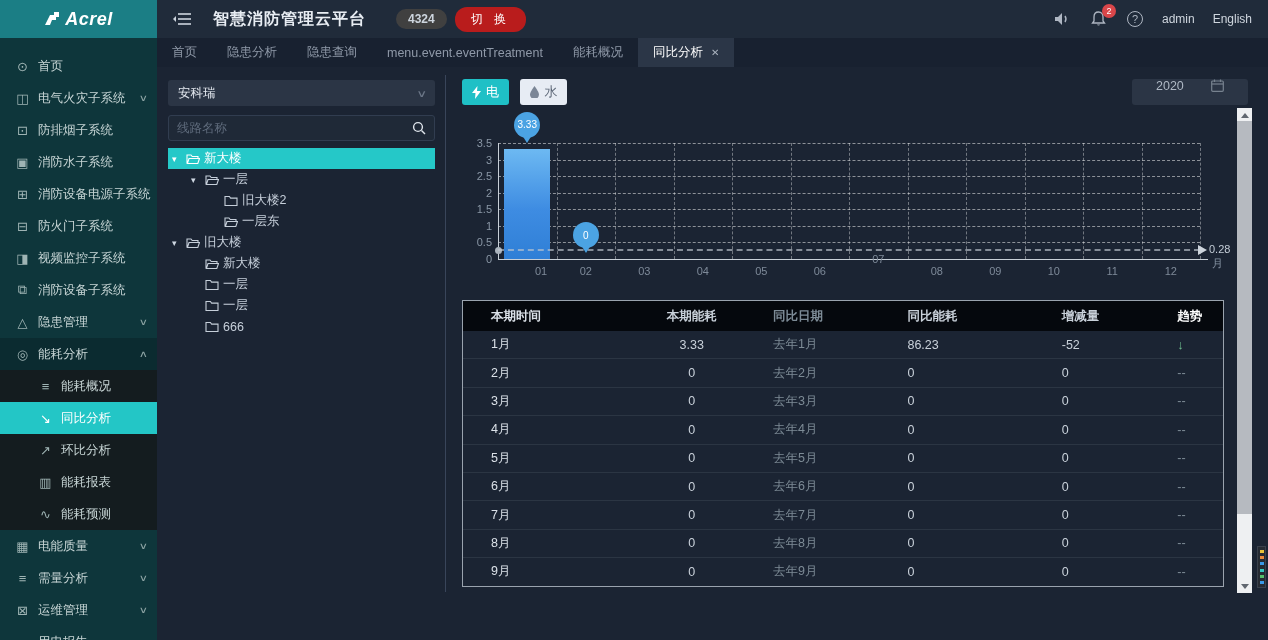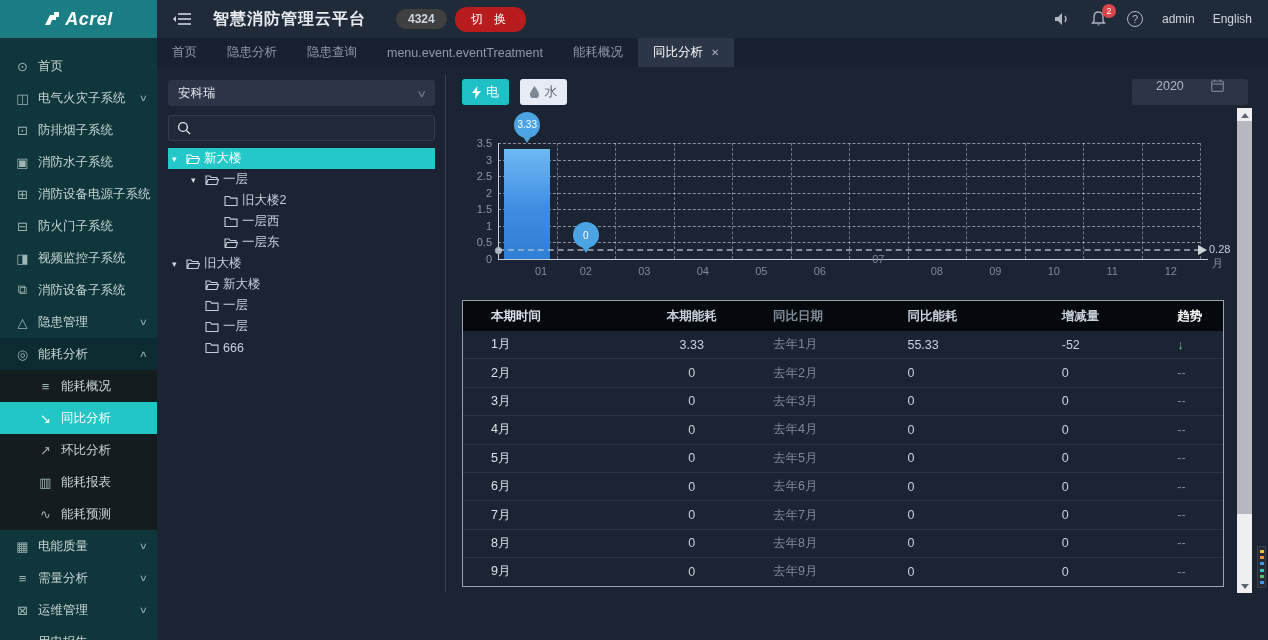--- a/index.html
+++ b/index.html
@@ -289,20 +289,21 @@
         <span class="tab-close"></span>
       </div>
     </div>
 
   <div class="panel">
     <div class="org-select">
       <span>安科瑞</span>
       <span class="chev">∨</span>
     </div>
     <div class="search-box">
+      <input type="text" placeholder="线路名称" style="">
       <span>
         <svg width="14" height="14" viewBox="0 0 14 14">
             <circle cx="6" cy="6" r="4.4" fill="none" stroke="#dfe5ec" stroke-width="1.4"></circle>
             <line x1="9.5" y1="9.5" x2="13" y2="13" stroke="#dfe5ec" stroke-width="1.4"></line>
           </svg>
       </span>
     </div>
     <div class="tree" id="tree">
         <div class="tree-row selected" style="padding-left: 4px;">
           <span class="caret">▾</span>
@@ -323,29 +324,20 @@
           <span>一层</span>
         </div>
         <div class="tree-row" style="padding-left: 42px;">
           <span class="caret"></span>
           <span class="ficon">
             <svg width="14" height="12" viewBox="0 0 14 12">
               <path d="M1 1.5 h4.4 l1.2 1.6 H13 V10.5 H1 Z" fill="none" stroke="currentColor" stroke-width="1.1"></path>
             </svg>
           </span>
           <span>旧大楼2</span>
-        </div>
-        <div class="tree-row" style="padding-left: 42px;">
-          <span class="caret"></span>
-          <span class="ficon">
-            <svg width="14" height="12" viewBox="0 0 14 12">
-              <path d="M1 1.5 h4.4 l1.2 1.6 H13 V10.5 H1 Z" fill="none" stroke="currentColor" stroke-width="1.1"></path>
-            </svg>
-          </span>
-          <span>一层西</span>
         </div>
         <div class="tree-row" style="padding-left: 42px;">
           <span class="caret"></span>
           <span class="ficon">
             <svg width="14" height="12" viewBox="0 0 14 12">
               <path d="M1 2 h4 l1.2 1.5 H12 v2 H3 L1.6 10 H1 Z M3 5.5 h10.5 L11.8 10.5 H1.4 Z" fill="none" stroke="currentColor" stroke-width="1.1"></path>
             </svg>
           </span>
           <span>一层东</span>
         </div>
@@ -488,21 +480,21 @@
           <div class="td c1">本期能耗</div>
           <div class="td c2">同比日期</div>
           <div class="td c3">同比能耗</div>
           <div class="td c4">增减量</div>
           <div class="td c5">趋势</div>
         </div>
         <div class="tr">
           <div class="td c0">1月</div>
           <div class="td c1">3.33</div>
           <div class="td c2">去年1月</div>
-          <div class="td c3">55.33</div>
+          <div class="td c3">86.23</div>
           <div class="td c4">-52</div>
           <div class="td c5"><span class="trend-down">↓</span></div>
         </div>
         <div class="tr">
           <div class="td c0">2月</div>
           <div class="td c1">0</div>
           <div class="td c2">去年2月</div>
           <div class="td c3">0</div>
           <div class="td c4">0</div>
           <div class="td c5"><span class="trend-flat">--</span></div>

